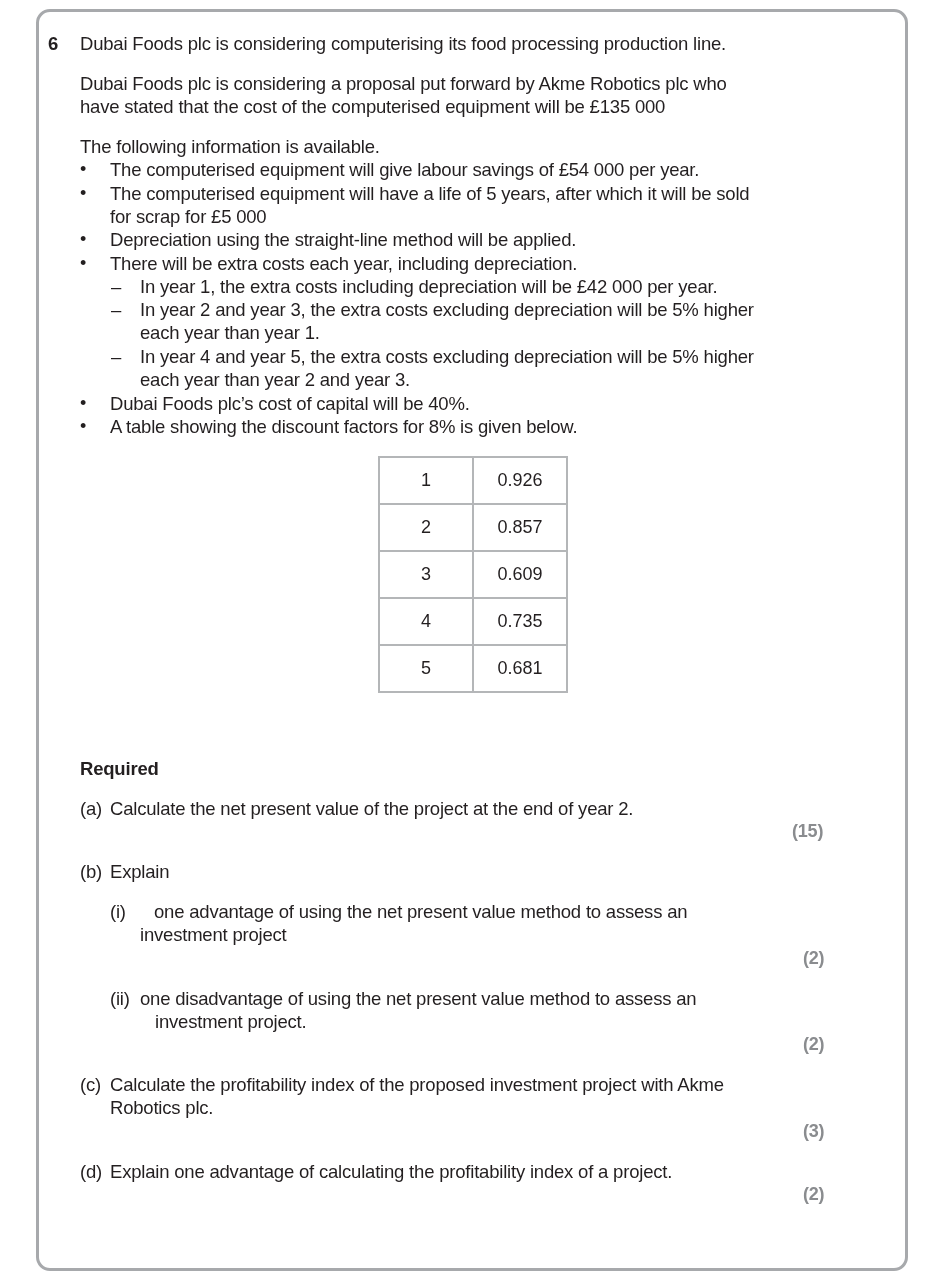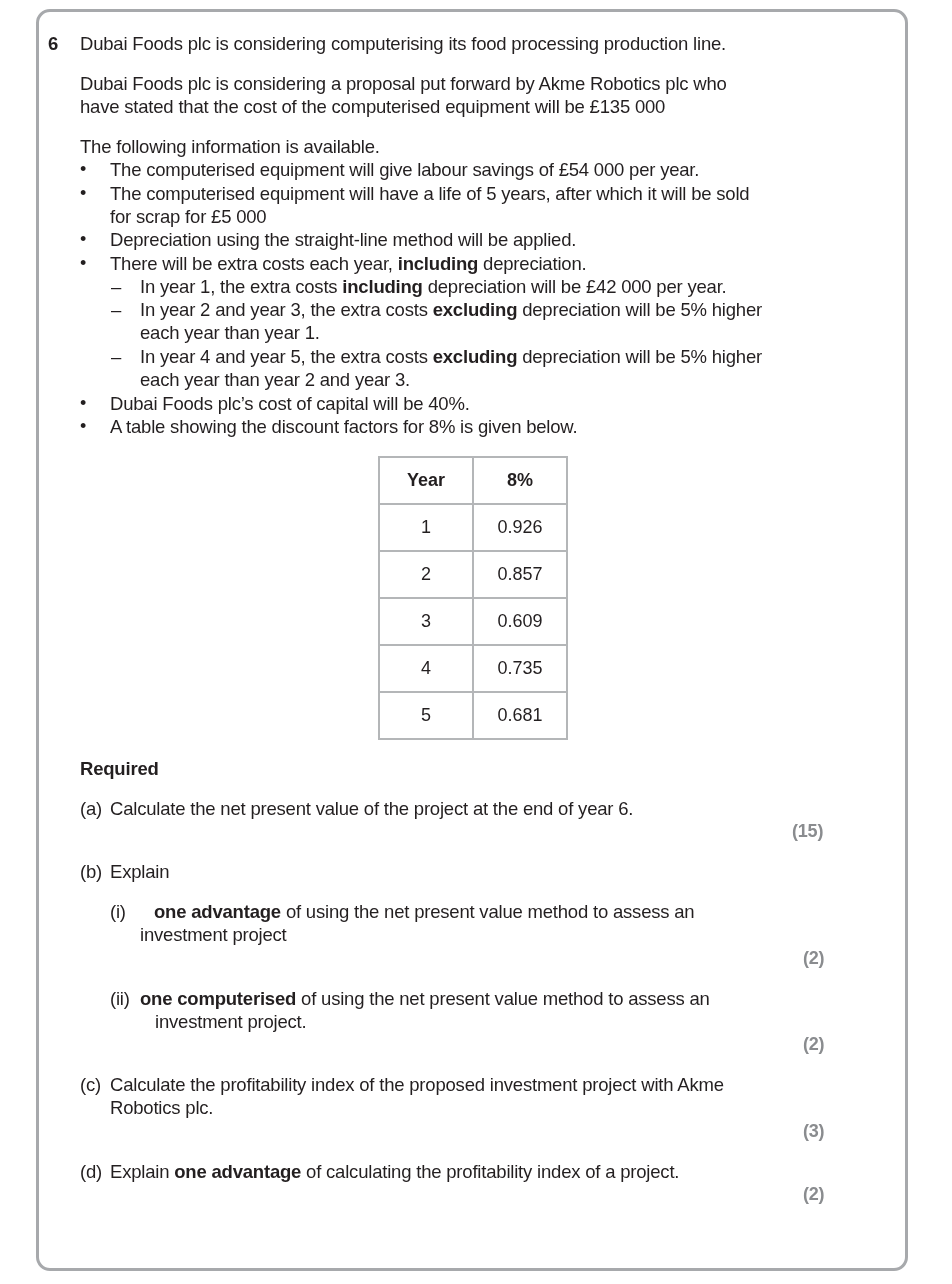--- a/index.html
+++ b/index.html
@@ -3,21 +3,21 @@
   <meta charset="utf-8">
   <style>
     html, body { margin: 0; padding: 0; background: #ffffff; }
     body { width: 952px; height: 1284px; position: relative; font-family: "Liberation Sans", sans-serif; color: #231f20; }
     .frame {
       position: absolute; left: 36px; top: 9px; width: 872px; height: 1262px;
       border: 3px solid #a7a9ac; border-radius: 14px; box-sizing: border-box;
     }
     .abs { position: absolute; white-space: nowrap; font-size: 18.5px; line-height: 23px; letter-spacing: -0.2px; }
     .qnum { font-weight: bold; }
-    b { font-weight: bold; }
+    b { font-weight: normal; }
     .bullet { position: absolute; font-size: 18px; }
     .dash { position: absolute; }
     .marks { color: #8a8c8f; font-weight: bold; font-size: 18px; }
     table.df {
       position: absolute; left: 378px; top: 456px; border-collapse: collapse;
       font-size: 18px;
     }
     table.df td, table.df th {
       border: 2px solid #b4b6b8; width: 92px; height: 45px; text-align: center; padding: 0;
     }
@@ -59,24 +59,20 @@
 <span class="abs" style="left:140px;top:368px;">each year than year 2 and year 3.</span>
 
 <span class="abs bullet" style="left:80px;top:392px;">•</span>
 <span class="abs" style="left:110px;top:392px;">Dubai Foods plc’s cost of capital will be 40%.</span>
 
 <span class="abs bullet" style="left:80px;top:415px;">•</span>
 <span class="abs" style="left:110px;top:415px;">A table showing the discount factors for 8% is given below.</span>
 
 <table class="df">
   <tbody>
-      <tr>
-    <th>Year</th>
-    <th>8%</th>
-  </tr>
   <tr>
     <td>1</td>
     <td>0.926</td>
   </tr>
   <tr>
     <td>2</td>
     <td>0.857</td>
   </tr>
   <tr>
     <td>3</td>
@@ -89,33 +85,33 @@
   <tr>
     <td>5</td>
     <td>0.681</td>
   </tr>
 </tbody>
   </table>
 
 <span class="abs" style="left:80px;top:757px;font-weight:bold;">Required</span>
 
 <span class="abs" style="left:80px;top:797px;">(a)</span>
-<span class="abs" style="left:110px;top:797px;">Calculate the net present value of the project at the end of year 6.</span>
+<span class="abs" style="left:110px;top:797px;">Calculate the net present value of the project at the end of year 2.</span>
 <span class="abs marks" style="left:792px;top:820px;">(15)</span>
 
 <span class="abs" style="left:80px;top:860px;">(b)</span>
 <span class="abs" style="left:110px;top:860px;">Explain</span>
 
 <span class="abs" style="left:110px;top:900px;">(i)</span>
 <span class="abs" style="left:154px;top:900px;"><b>one advantage</b><span> of using the net present value method to assess an</span></span>
 <span class="abs" style="left:140px;top:923px;">investment project</span>
 <span class="abs marks" style="left:803px;top:947px;">(2)</span>
 
 <span class="abs" style="left:110px;top:987px;">(ii)</span>
-<span class="abs" style="left:140px;top:987px;"><b>one computerised</b><span> of using the net present value method to assess an</span></span>
+<span class="abs" style="left:140px;top:987px;"><b>one disadvantage</b><span> of using the net present value method to assess an</span></span>
 <span class="abs" style="left:140px;top:1010px;margin-left:15px;">investment project.</span>
 <span class="abs marks" style="left:803px;top:1033px;">(2)</span>
 
 <span class="abs" style="left:80px;top:1073px;">(c)</span>
 <span class="abs" style="left:110px;top:1073px;">Calculate the profitability index of the proposed investment project with Akme</span>
 <span class="abs" style="left:110px;top:1096px;">Robotics plc.</span>
 <span class="abs marks" style="left:803px;top:1120px;">(3)</span>
 
 <span class="abs" style="left:80px;top:1160px;">(d)</span>
 <span class="abs" style="left:110px;top:1160px;"><span>Explain </span><b>one advantage</b><span> of calculating the profitability index of a project.</span></span>

